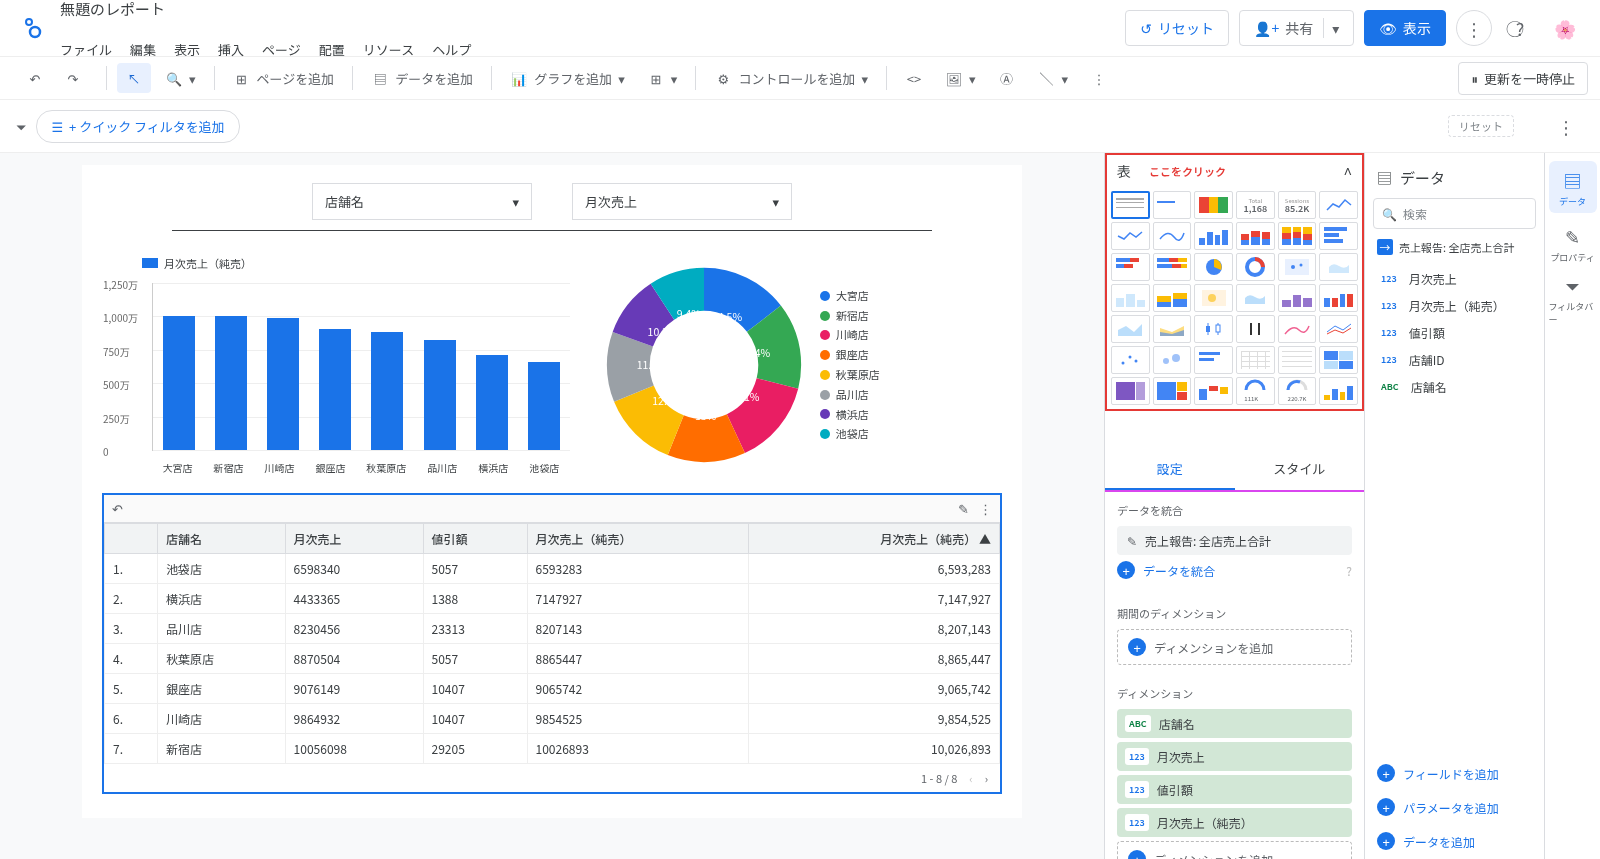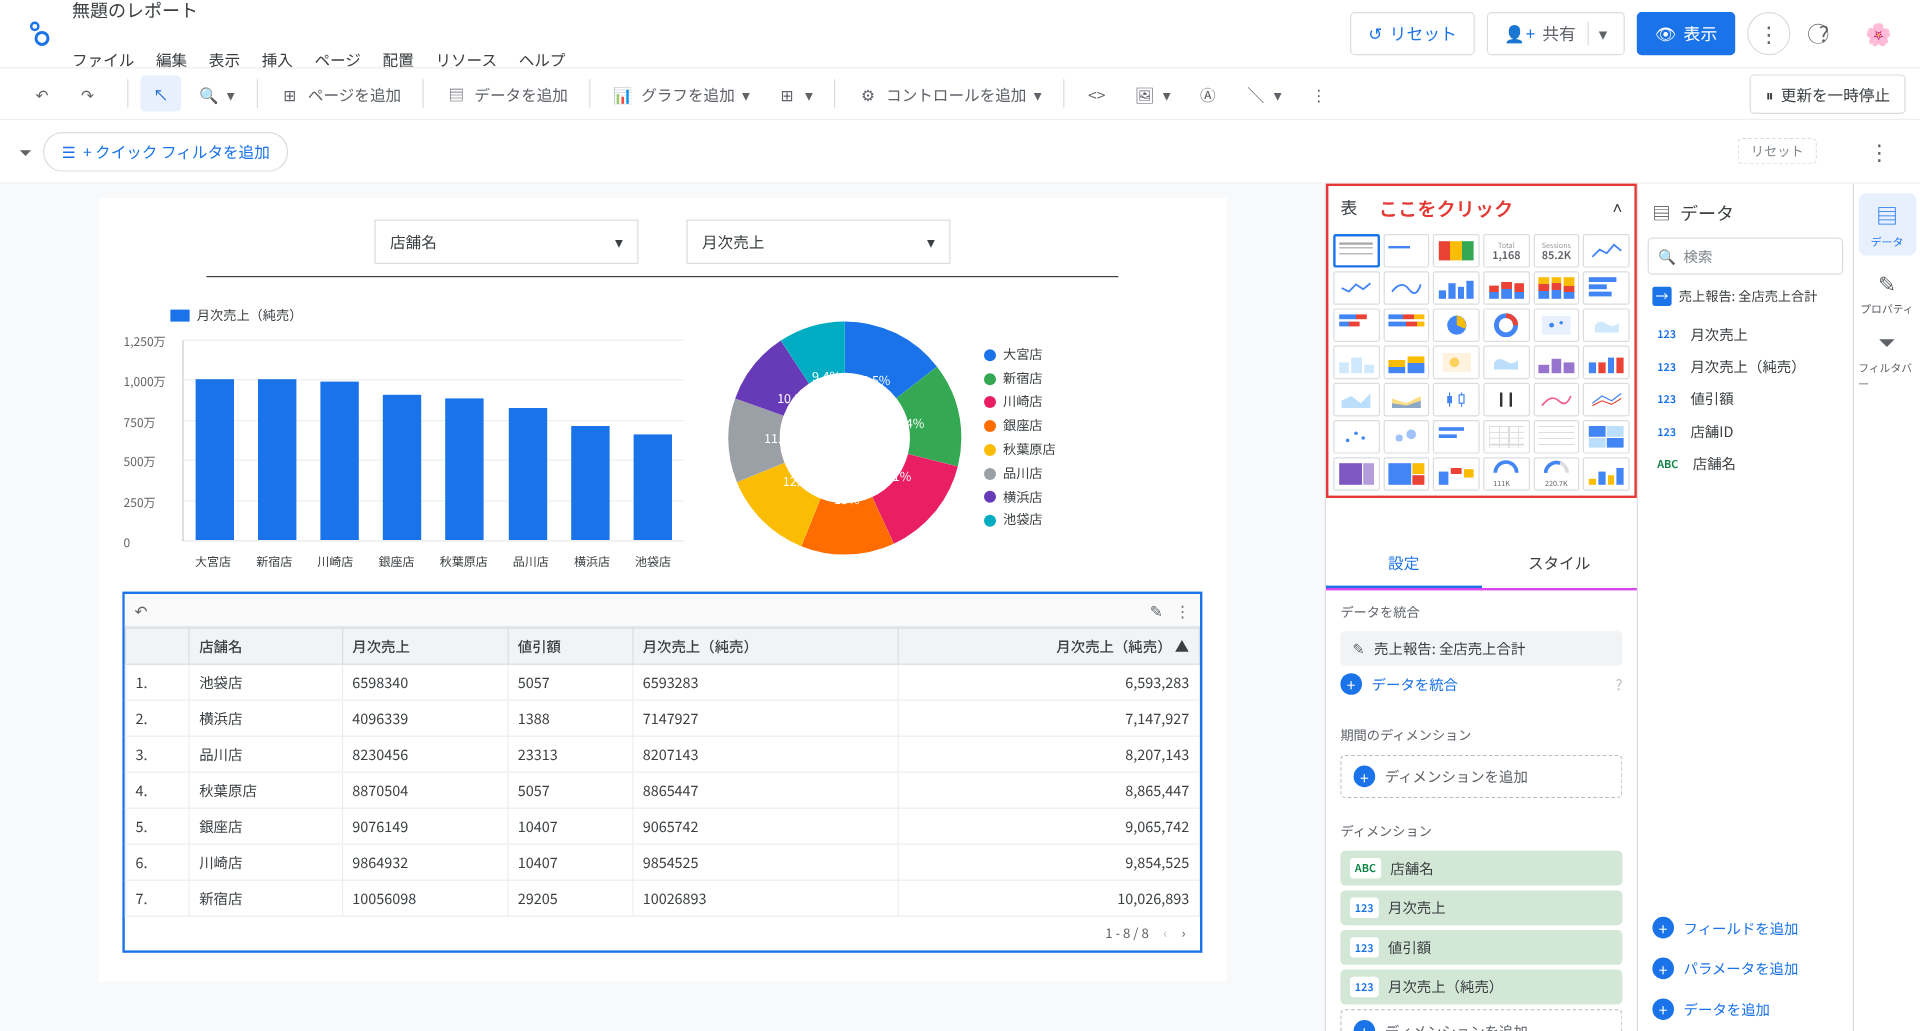--- a/index.html
+++ b/index.html
@@ -54,21 +54,21 @@
 .tbl{width:100%;border-collapse:collapse;font-size:12px}
 .tbl th{background:#f1f3f4;text-align:left;padding:6px 8px;border:1px solid #dadce0;font-weight:500}
 .tbl td{padding:6px 8px;border:1px solid #eee}
 .tbl td.num{text-align:left}
 .tbl td.numr{text-align:right}
 .tbl-foot{text-align:right;padding:6px 12px;font-size:11px;color:#5f6368;display:flex;justify-content:flex-end;align-items:center;gap:12px}
 .right-panels{display:flex}
 .setup-panel{width:260px;border-left:1px solid #dadce0;display:flex;flex-direction:column;position:relative}
 .dropdown-popup{position:absolute;top:0;left:0;right:0;background:#fff;border:2px solid #e53935;z-index:5;padding:0}
 .popup-hdr{display:flex;align-items:center;padding:6px 10px;font-size:14px}
-.popup-hdr .annot{color:#e53935;font-weight:600;margin-left:18px;font-size:16px}
+.popup-hdr .annot{color:#e53935;font-weight:600;margin-left:18px;font-size:11px}
 .popup-hdr .chev-up{margin-left:auto;cursor:pointer}
 .chart-grid{display:grid;grid-template-columns:repeat(6,1fr);gap:3px;padding:4px}
 .ct{height:28px;border:1px solid #dadce0;border-radius:2px;cursor:pointer;display:flex;align-items:center;justify-content:center;font-size:9px;color:#5f6368;position:relative;overflow:hidden}
 .ct.sel{border:2px solid #1a73e8}
 .tabs{display:flex;border-bottom:2px solid #d946ef;margin-top:296px}
 .tab{flex:1;text-align:center;padding:10px;cursor:pointer;font-size:13px}
 .tab.active{color:#1a73e8;border-bottom:2px solid #1a73e8}
 .sect{padding:10px 12px}
 .sect-lbl{font-size:11px;color:#5f6368;margin-bottom:8px}
 .ds-chip{display:flex;align-items:center;gap:8px;background:#f1f3f4;border-radius:4px;padding:6px 10px;font-size:12px}
@@ -368,21 +368,21 @@
                 <td>1.</td>
                 <td>池袋店</td>
                 <td class="num">6598340</td>
                 <td class="num">5057</td>
                 <td class="num">6593283</td>
                 <td class="numr">6,593,283</td>
               </tr>
               <tr>
                 <td>2.</td>
                 <td>横浜店</td>
-                <td class="num">4096339</td>
+                <td class="num">4433365</td>
                 <td class="num">1388</td>
                 <td class="num">7147927</td>
                 <td class="numr">7,147,927</td>
               </tr>
               <tr>
                 <td>3.</td>
                 <td>品川店</td>
                 <td class="num">8230456</td>
                 <td class="num">23313</td>
                 <td class="num">8207143</td>

